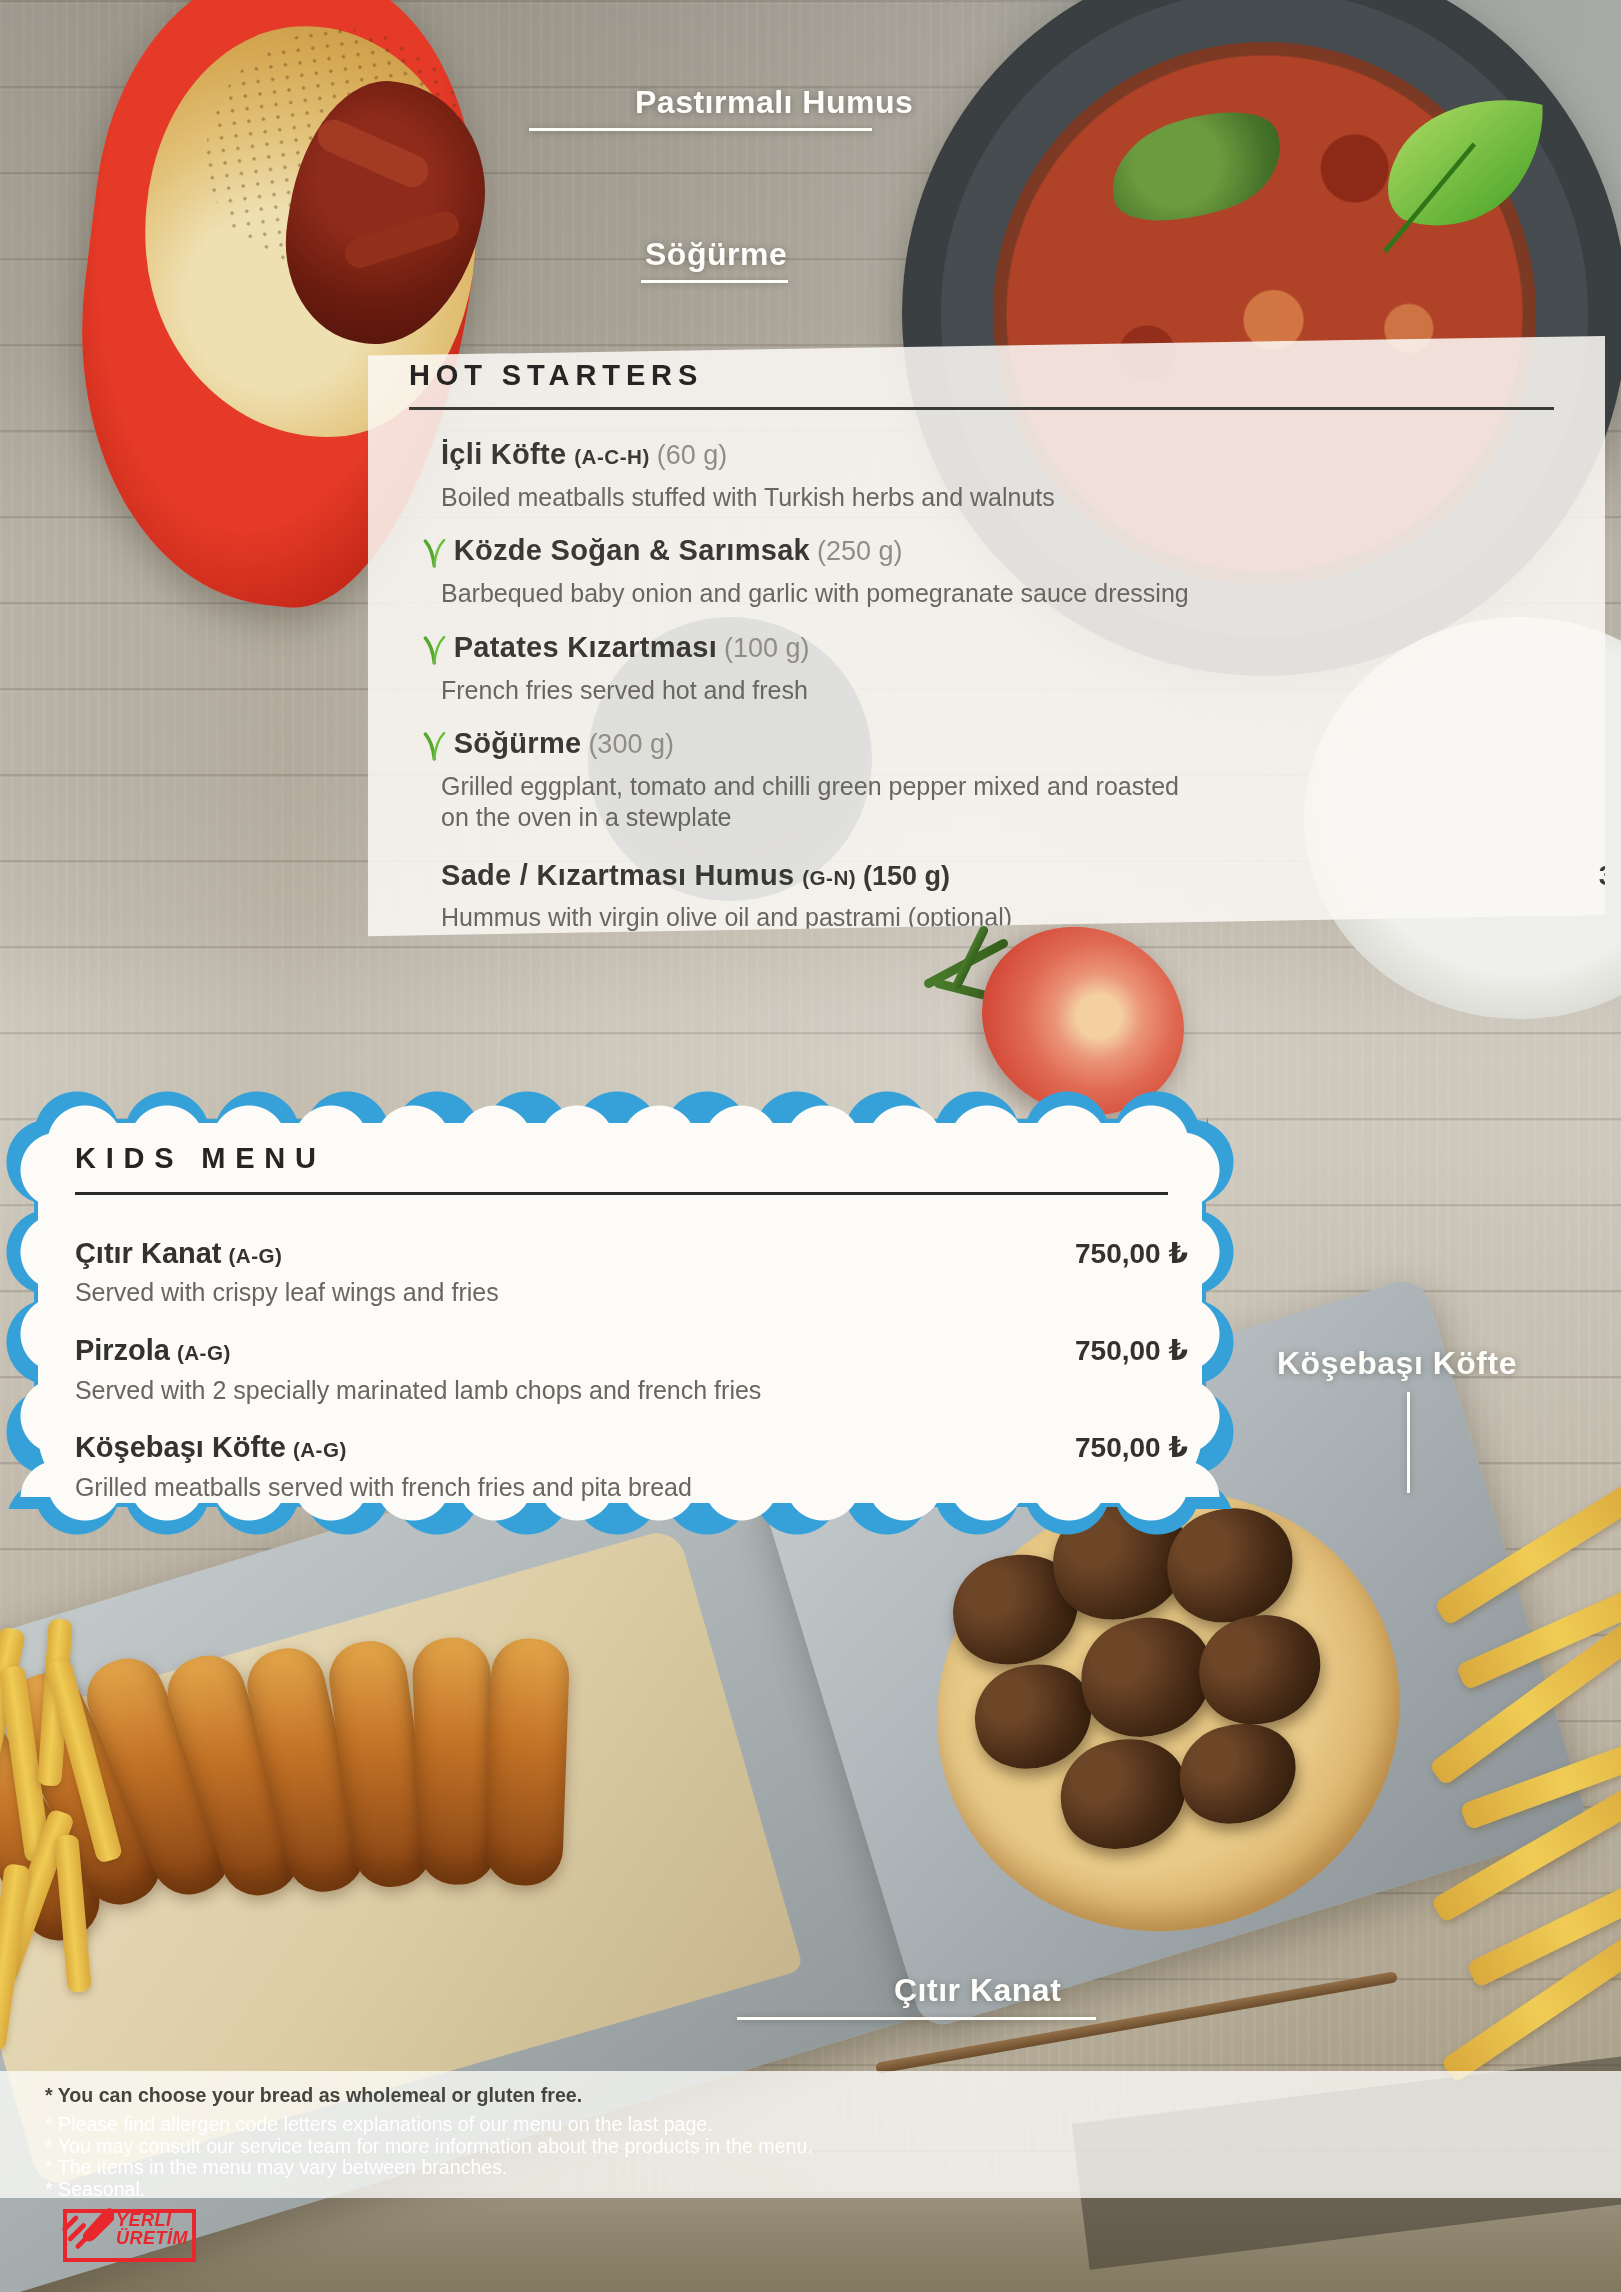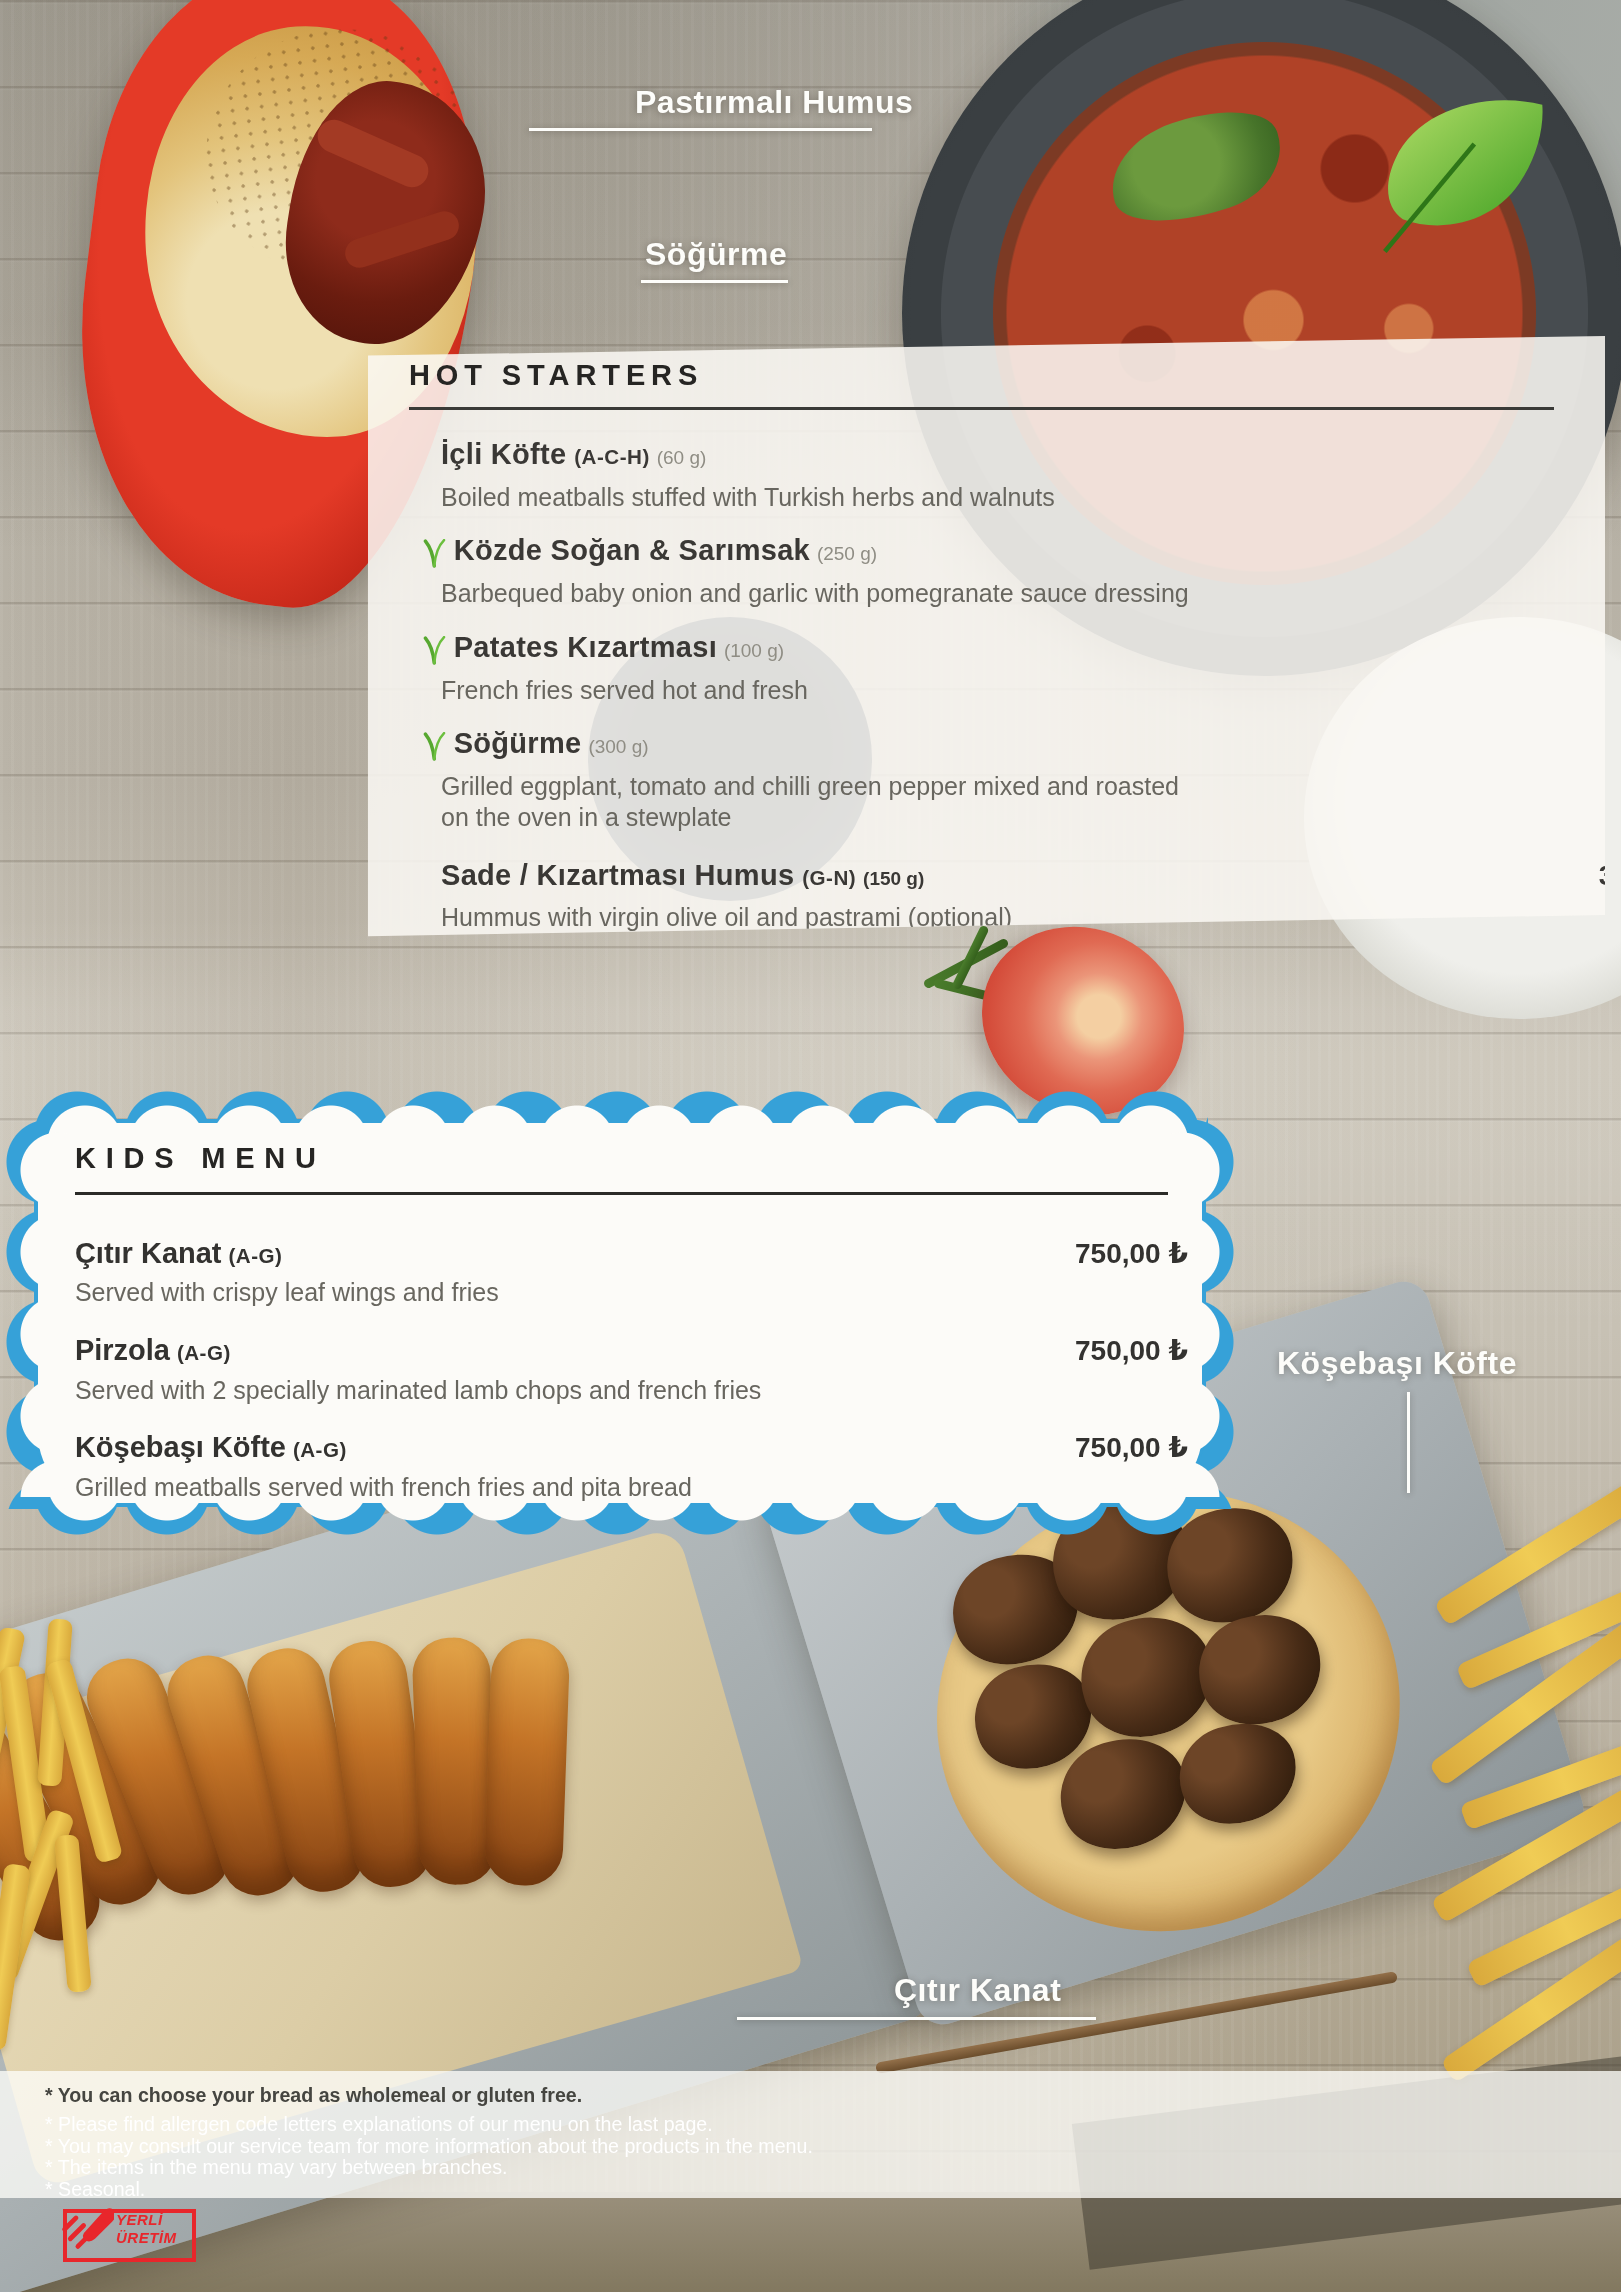--- a/index.html
+++ b/index.html
@@ -104,21 +104,21 @@
   .sec-title{font-size:29px;font-weight:800;letter-spacing:5.9px;color:#262523;line-height:35px;}
   .sec-rule{height:2.9px;background:#3a3a37;margin-top:14.7px;}
   .hs-list{padding-left:32px;}
   .hs-item{margin-top:19.6px;position:relative;}
   .hs-item.first{margin-top:25.5px;}
   .hs-head{position:relative;padding-right:294px;line-height:37px;}
   .hs-item.veg .hs-head{padding-left:12.7px;}
   .veg-ic{position:absolute;left:-18.6px;top:6.9px;}
   .hs-name{font-size:29px;color:#3a3835;font-weight:600;letter-spacing:0.3px;}
   .hs-all{font-size:20.6px;color:#3a3835;font-weight:800;margin-left:7.8px;letter-spacing:0.5px;}
-  .hs-wt{font-size:19px;color:#8f8d84;font-weight:400;margin-left:6.9px;}
+  .hs-wt{font-size:27px;color:#8f8d84;font-weight:400;margin-left:6.9px;}
   .hs-wt.bold{color:#3a3835;font-weight:800;}
   .hs-price{position:absolute;right:-294px;top:0;font-size:28px;color:#3a3835;font-weight:600;white-space:nowrap;}
   .hs-desc{font-size:25px;color:#68665f;line-height:31px;margin-top:4.9px;font-weight:400;}
 
   
   .cloud{left:4.9px;top:1090px;width:1230px;height:446px;z-index:3;}
   .cb-top{left:27.4px;right:27.4px;top:0;height:88px;background-image:radial-gradient(circle at 45px 44px,#36a1d8 0 42px,transparent 43px);background-size:90px 88px;background-repeat:repeat-x;}
   .cb-bottom{left:27.4px;right:27.4px;bottom:0;height:88px;background-image:radial-gradient(circle at 45px 44px,#36a1d8 0 42px,transparent 43px);background-size:90px 88px;background-repeat:repeat-x;}
   .cb-left{top:27.4px;bottom:27.4px;left:0;width:88px;background-image:radial-gradient(circle at 44px 45px,#36a1d8 0 42px,transparent 43px);background-size:88px 90px;background-repeat:repeat-y;}
   .cb-right{top:27.4px;bottom:27.4px;right:0;width:88px;background-image:radial-gradient(circle at 44px 45px,#36a1d8 0 42px,transparent 43px);background-size:88px 90px;background-repeat:repeat-y;}
@@ -140,21 +140,21 @@
   
   .fband{left:0;top:2071px;width:1621px;height:127px;background:rgba(253,252,249,.78);z-index:4;
       padding:13.7px 0 0 45px;box-sizing:border-box;}
   .fn{font-size:19.6px;line-height:21.6px;color:#ffffff;font-weight:400;}
   .fn.first{color:#454540;font-weight:700;margin-bottom:7.8px;}
 
   
   .badge{left:59px;top:2197px;width:147px;height:61px;z-index:5;}
   .badge-box{position:absolute;left:3.9px;top:11.8px;width:125px;height:45px;border:4.9px solid #e8262b;}
   .badge-text{position:absolute;left:57px;top:13.7px;color:#e8262b;font-weight:800;font-style:italic;
-      font-size:15px;line-height:18.6px;letter-spacing:0.5px;}
+      font-size:18px;line-height:18.6px;letter-spacing:0.5px;}
   .badge-hand{position:absolute;left:-2px;top:-2px;}
 </style>
 </head>
 <body>
 
 <div class="page">
 
   <div class="abs bg-base"></div>
   <div class="abs bg-planks"></div>
   <div class="abs bg-streaks"></div>

